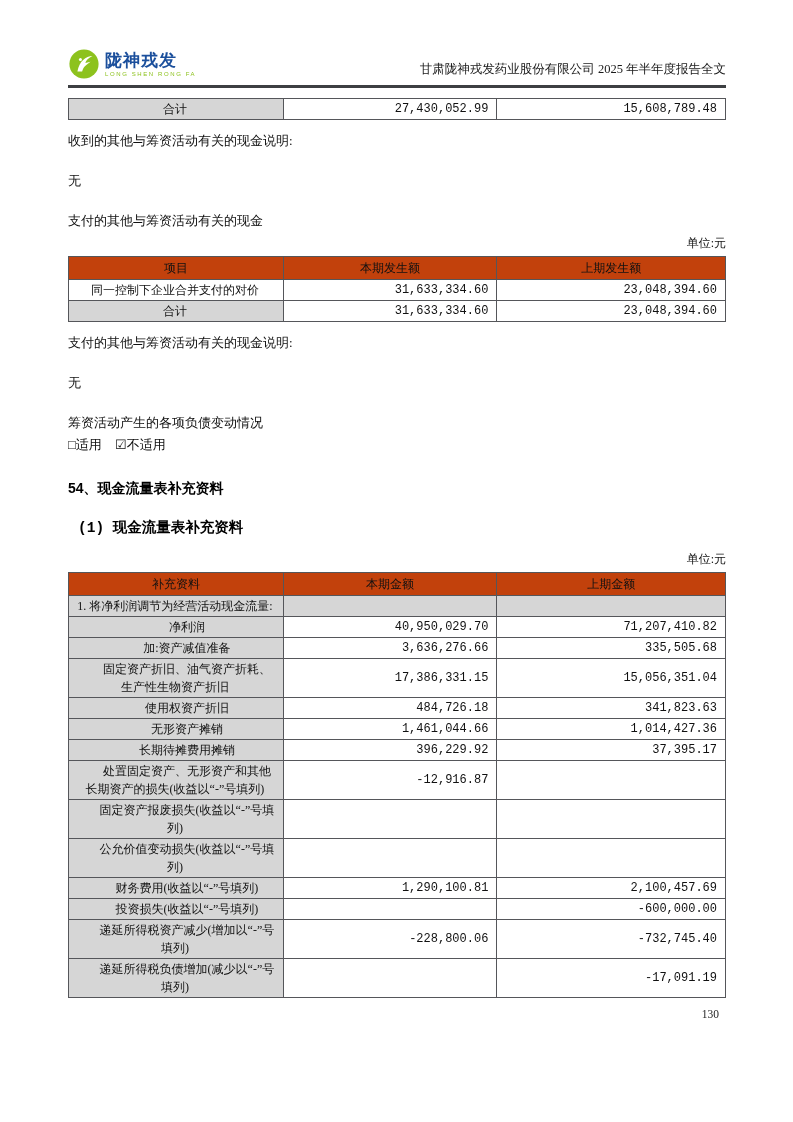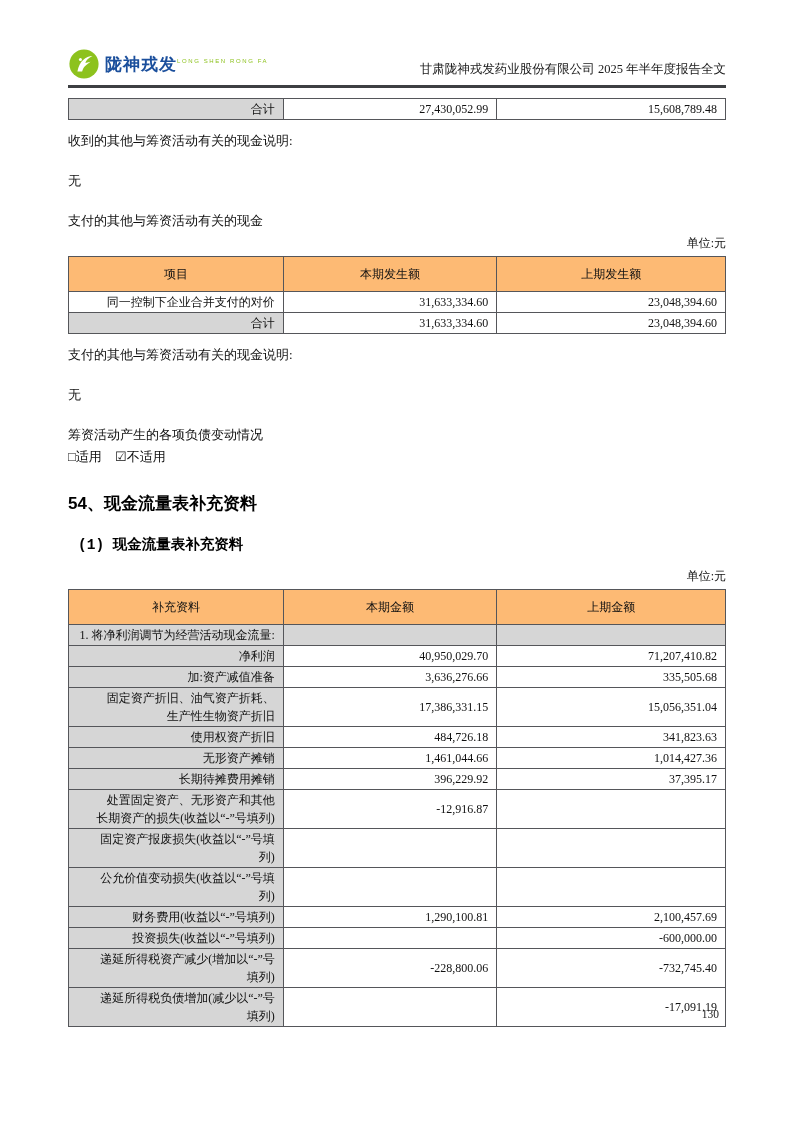--- a/index.html
+++ b/index.html
@@ -11,43 +11,43 @@
     position: relative;
     overflow: hidden;
   }
   .page { position: absolute; inset: 0; background: #ffffff; }
   .content { padding: 48px 67px 0 68px; }
 
   
   .hdr { display: flex; justify-content: space-between; align-items: flex-end; }
   .brand { display: flex; align-items: center; gap: 5px; }
   .brand svg { display: block; }
-  .brand-text { display: flex; flex-direction: row; line-height: 1; }
+  .brand-text { display: flex; flex-direction: column; line-height: 1; }
   .brand-cn { font-size: 17px; font-weight: bold; color: #1b4f9c; letter-spacing: 1px; font-family: "Liberation Sans", sans-serif; }
   .brand-en { font-size: 6px; color: #8dc21e; letter-spacing: 1.6px; margin-top: 2px; font-family: "Liberation Sans", sans-serif; }
   .doc-title { font-size: 12.5px; color: #1a1a1a; padding-bottom: 2px; }
   .hdr-rule { height: 3px; background: #3d3f42; margin-top: 5px; }
 
   
   .para { font-size: 13px; line-height: 1.4; }
   .mt10 { margin-top: 10px; } .mt12 { margin-top: 12px; }
   .mt22 { margin-top: 22px; }
   .unit { font-size: 12px; text-align: right; margin-top: 4px; margin-bottom: 4px; }
   .chkline { font-size: 13px; margin-top: 4px; }
   .chk { margin-right: 10px; }
-  h2.sec { font-size: 17px; font-weight: bold; margin-top: 26px; font-family: "Liberation Sans", sans-serif; color: #000; }
+  h2.sec { font-size: 14px; font-weight: bold; margin-top: 26px; font-family: "Liberation Sans", sans-serif; color: #000; }
   h3.sec { font-size: 14.5px; font-weight: bold; margin-top: 20px; padding-left: 10px; font-family: Liberation Mono, monospace; color: #000; }
 
   
   table.tbl { width: 100%; border-collapse: collapse; table-layout: fixed; font-size: 12px; }
   table.tbl { border: 1px solid #404040; }
   .tbl td, .tbl th { border: 1px solid #55565a; vertical-align: middle; line-height: 1.5; padding: 1px 8px 1px 6px; font-weight: normal; }
-  .tbl th { text-align: center; background: #fdba74; padding: 8px 4px; }
-  .tbl td.num { text-align: right; padding-right: 8px; }
-  .tbl td.label { text-align: right; }
+  .tbl th { text-align: center; background: #c2410c; padding: 2px 4px; }
+  .tbl td.num { text-align: right; padding-right: 8px; font-family: Liberation Mono, monospace; }
+  .tbl td.label { text-align: center; }
   .tbl td.indent { text-indent: 2em; }
   .tbl .gray { background: #d6d6d6; }
   .tbl-top { margin-top: 10px; }
   .tbl-mid { }
   .tbl-big { margin-top: 0; }
 
   
   .footer { position: absolute; top: 1008px; right: 74px; font-size: 11.5px; color: #222; }
 </style>
 </head>

